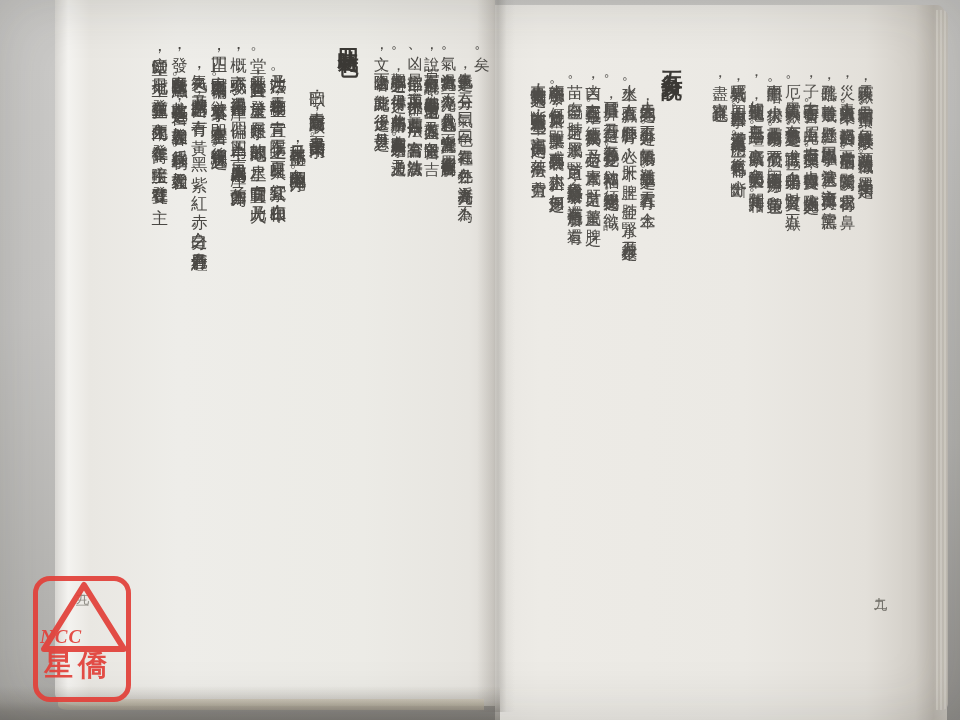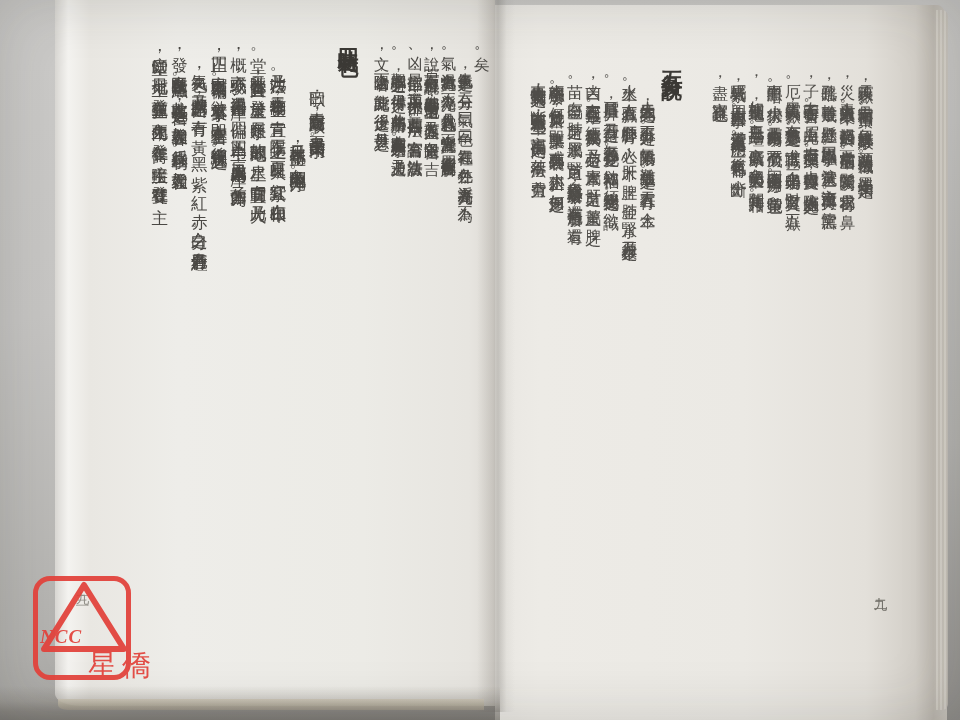--- a/index.html
+++ b/index.html
@@ -53,27 +53,27 @@
   .l-body{top:44px;right:632px;height:640px;font-size:16.5px;letter-spacing:1px;color:#4a4844;}
   .l-body .tcol{margin:0 3.2px;}
   .vtitle{position:absolute;writing-mode:vertical-rl;font-weight:bold;
     font-size:21px;letter-spacing:3px;color:#3b3935;}
   .t-right{left:658px;top:54px;}
   .t-left{left:334px;top:31px;}
   .pagenum{position:absolute;writing-mode:vertical-rl;font-size:13.5px;letter-spacing:4px;}
   .pn-right{left:872px;top:586px;color:#6f6d66;}
   .pn-left{left:74px;top:580px;color:#8f8d86;}
   
-  .stamp{position:absolute;left:33px;top:576px;width:98px;height:104px;z-index:5;opacity:.93;}
+  .stamp{position:absolute;left:33px;top:576px;width:98px;height:126px;z-index:5;opacity:.93;}
   .stamp-box{position:absolute;inset:0;border:5px solid #e2413a;border-radius:17px;}
   .stamp-tri{position:absolute;left:3px;top:3px;}
   .stamp-ncc{position:absolute;left:7px;top:50px;font-family:"Liberation Serif",serif;
     font-style:italic;font-weight:bold;font-size:19px;color:#e2413a;letter-spacing:1px;}
-  .stamp-name{position:absolute;left:11px;top:70px;font-weight:normal;font-size:29px;
-    color:#e2413a;letter-spacing:5px;white-space:nowrap;margin-left:44px;}
+  .stamp-name{position:absolute;left:11px;top:70px;font-weight:bold;font-size:29px;
+    color:#e2413a;letter-spacing:5px;white-space:nowrap;}
 </style>
 </head>
 <body>
 
 <div class="photo">
 
   <div class="page page-left"></div>
   <div class="page page-right"></div>
   <div class="gutter"></div>
   <div class="page-stack"></div>

